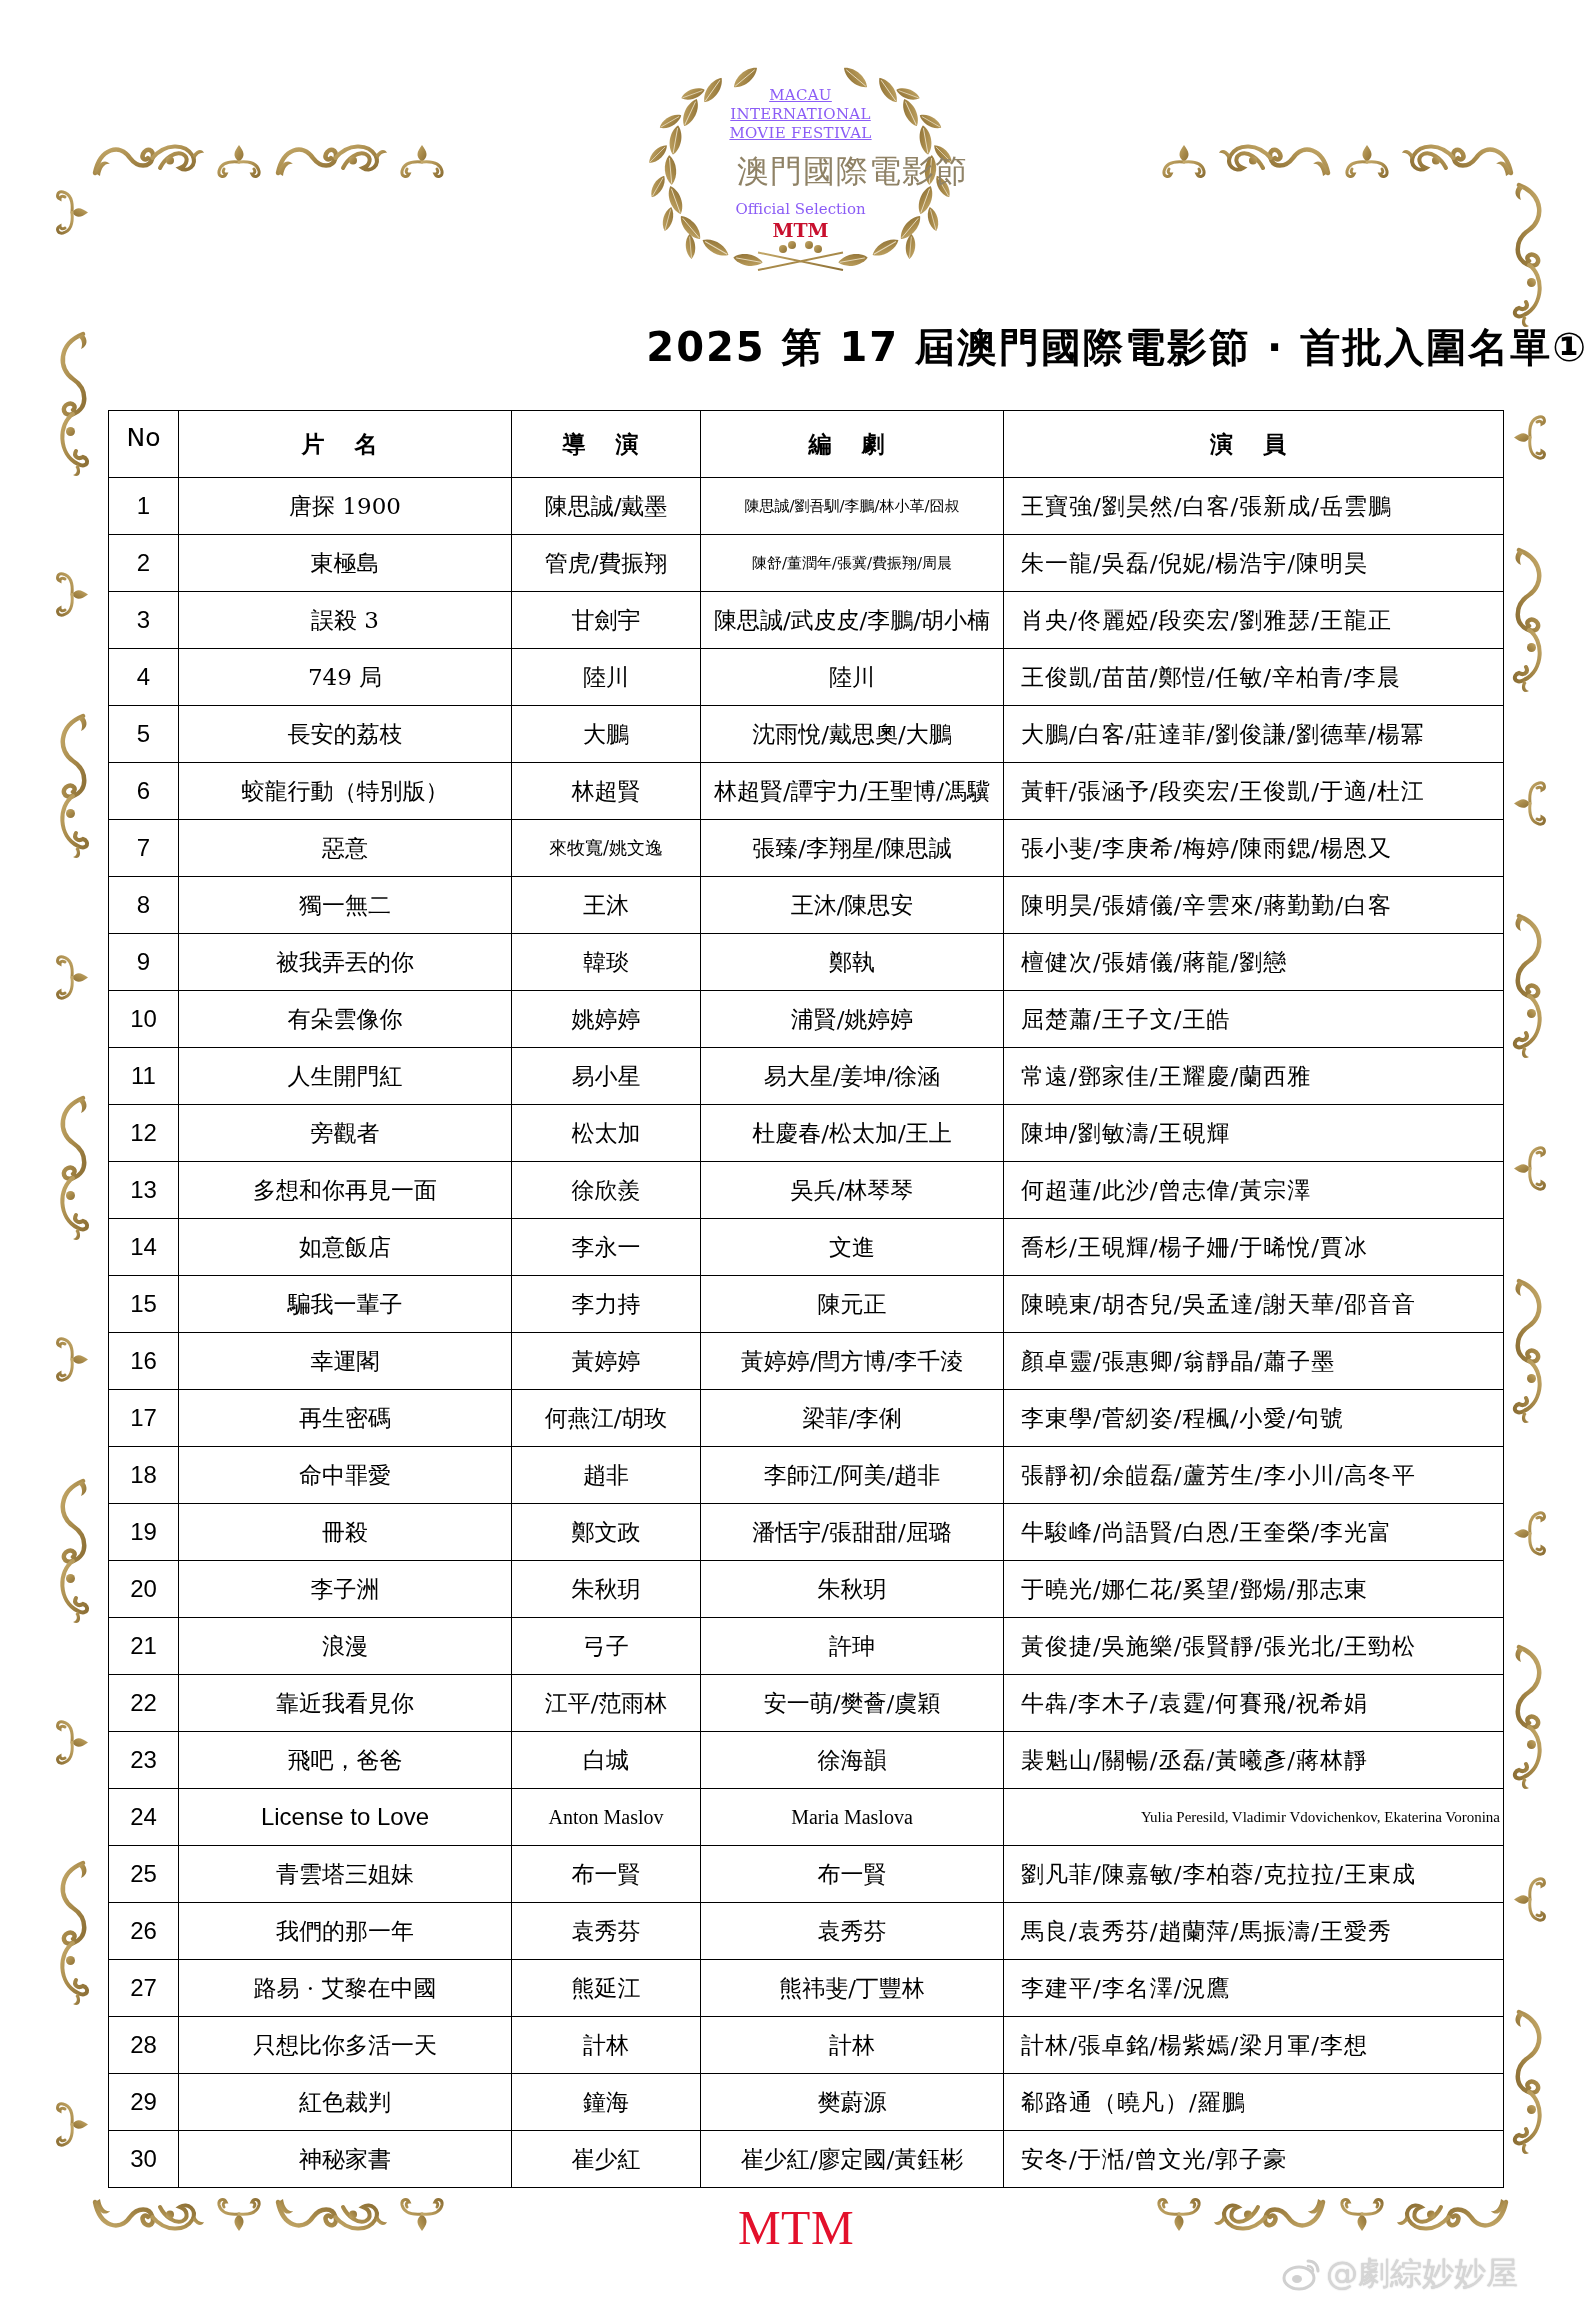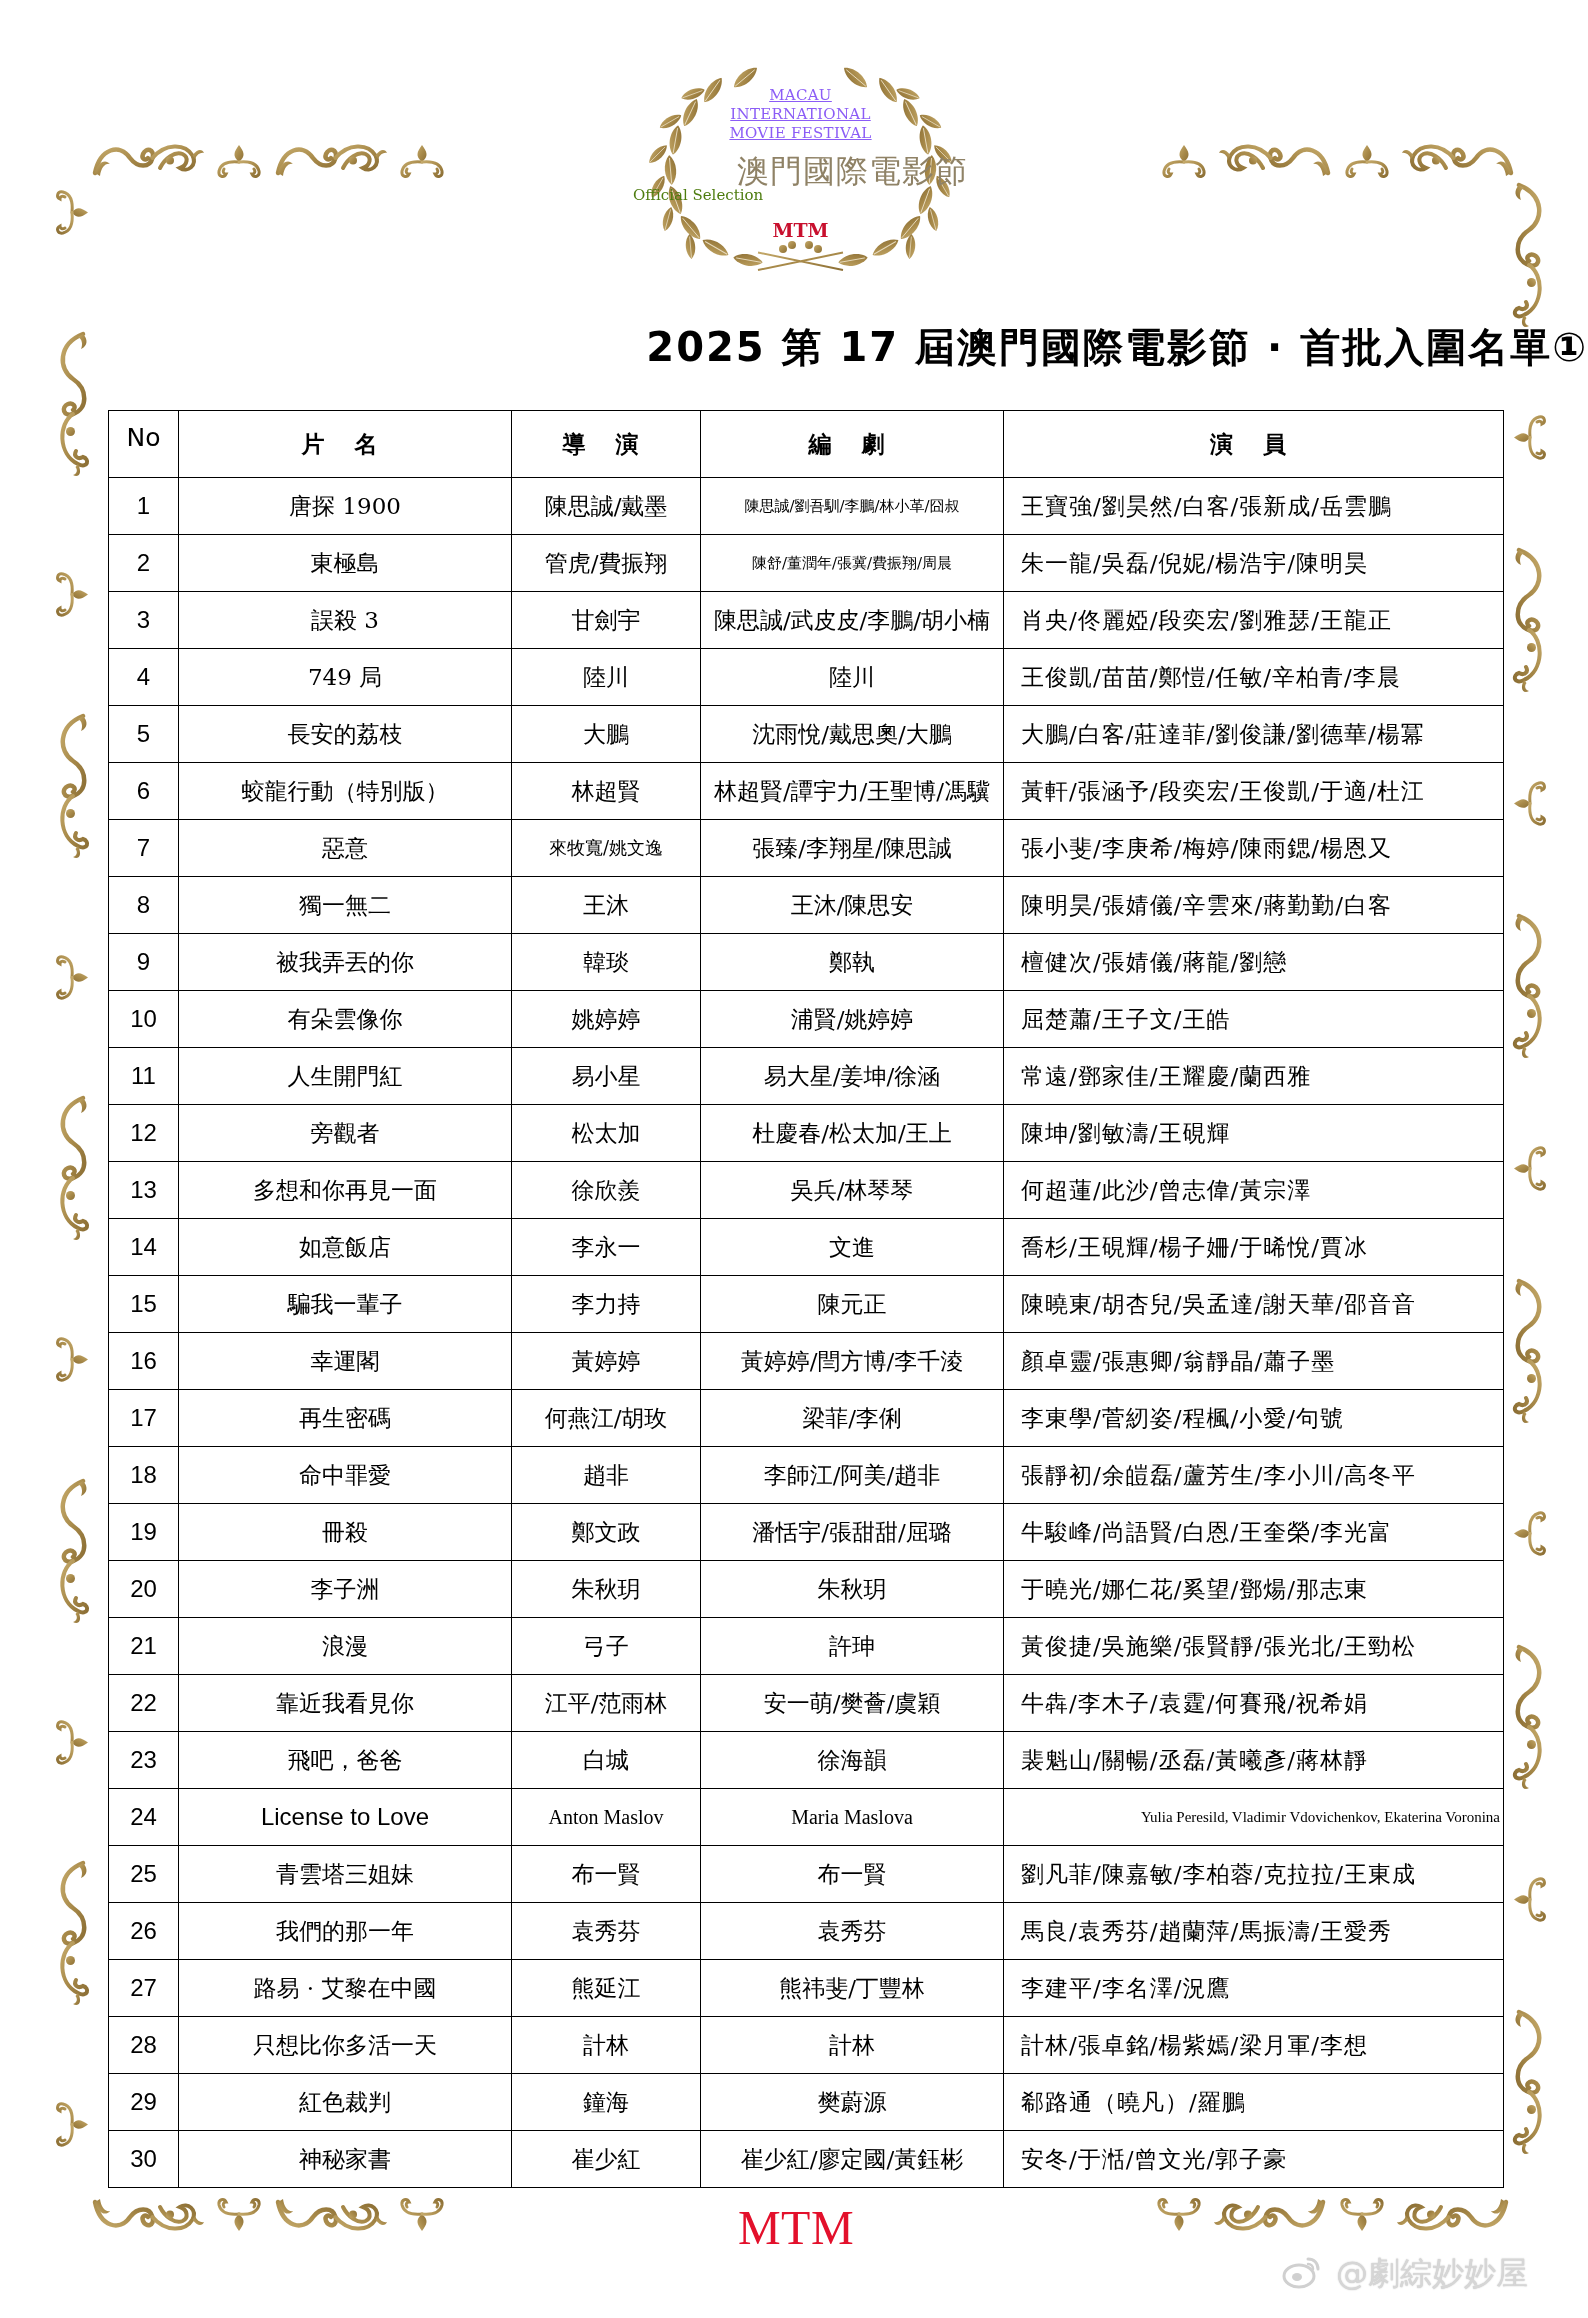--- a/index.html
+++ b/index.html
@@ -18,21 +18,21 @@
   .scroll-h { width:115px; height:45px; }
   .scroll-v { width:50px; height:150px; }
   .fleur { width:60px; height:40px; }
   .fleur-v { width:40px; height:65px; }
 
   
   .laurel { position:absolute; left:633px; top:60px; width:335px; height:215px; }
   .laurel svg { position:absolute; left:0; top:0; }
   .laurel-en { position:absolute; width:100%; text-align:center; font-size:15px; line-height:19px; top:26px; letter-spacing:0.3px; color:#8b5cf6;text-decoration:underline; }
   .laurel-cn { position:absolute; width:100%; text-align:right; font-size:32px; top:90px; font-family:"DejaVu Sans",sans-serif; font-weight:300; color:#8f8266; letter-spacing:1px; }
-  .laurel-os { position:absolute; width:100%; text-align:left; font-size:15px; top:126px; color:#4d7c0f; }
+  .laurel-os { position:absolute; width:100%; text-align:center; font-size:15px; top:140px; color:#8b5cf6; }
   .laurel-mtm { position:absolute; width:100%; text-align:center; font-size:19px; top:159px; color:#c8102e; font-weight:bold; }
 
   
   .page-title { position:absolute; left:0; top:320px; width:1588px; text-align:right;
                 font-family:"DejaVu Sans","Liberation Sans",sans-serif; font-weight:bold; font-size:40px; letter-spacing:2px; }
 
   
   .list-table { position:absolute; left:108px; top:410px; width:1395px; border-collapse:collapse; table-layout:fixed; }
   .list-table th, .list-table td { border:1.5px solid #000; text-align:center; vertical-align:middle; padding:0 3px; white-space:nowrap; overflow:hidden; }
   .list-table td { border-left-width:1px; border-right-width:1px; }
@@ -45,21 +45,21 @@
   .list-table td.director.small { font-size:18px; }
   .list-table td.cast { text-align:left; padding-left:17px; letter-spacing:1px; }
   .list-table td.cast.latin { font-size:15px; letter-spacing:0; font-family:"Liberation Serif",serif;text-align:right; }
   .list-table td.latin { font-family:"Liberation Serif",serif; font-size:20px; }
   .list-table td.title.latin { font-family:"Liberation Sans",sans-serif; font-size:24px; }
   .c-no{width:70px;} .c-title{width:333px;} .c-dir{width:189px;} .c-writer{width:303px;} .c-cast{width:500px;}
 
   
   .footer-logo { position:absolute; left:721px; top:2200px; width:150px; text-align:center;
                  font-family:"Liberation Serif","DejaVu Serif",serif; font-size:48px; color:#e3102b; letter-spacing:0.5px; }
-  .watermark { position:absolute; left:1281px; top:2252px; display:flex; gap:15px;
+  .watermark { position:absolute; left:1281px; top:2252px; display:flex; align-items:center; gap:5px;
                font-family:"DejaVu Sans",sans-serif; font-size:32px; color:#d6d6d6; text-shadow:0 0 1.5px #bbb; }
   .watermark .weibo-icon { width:40px; height:40px; }
 </style>
 </head>
 <body>
 
 <svg width="0" height="0" style="position:absolute">
   <defs>
     <linearGradient id="gold" x1="0" y1="0" x2="1" y2="1">
       <stop offset="0" stop-color="#c4a96a"></stop>

